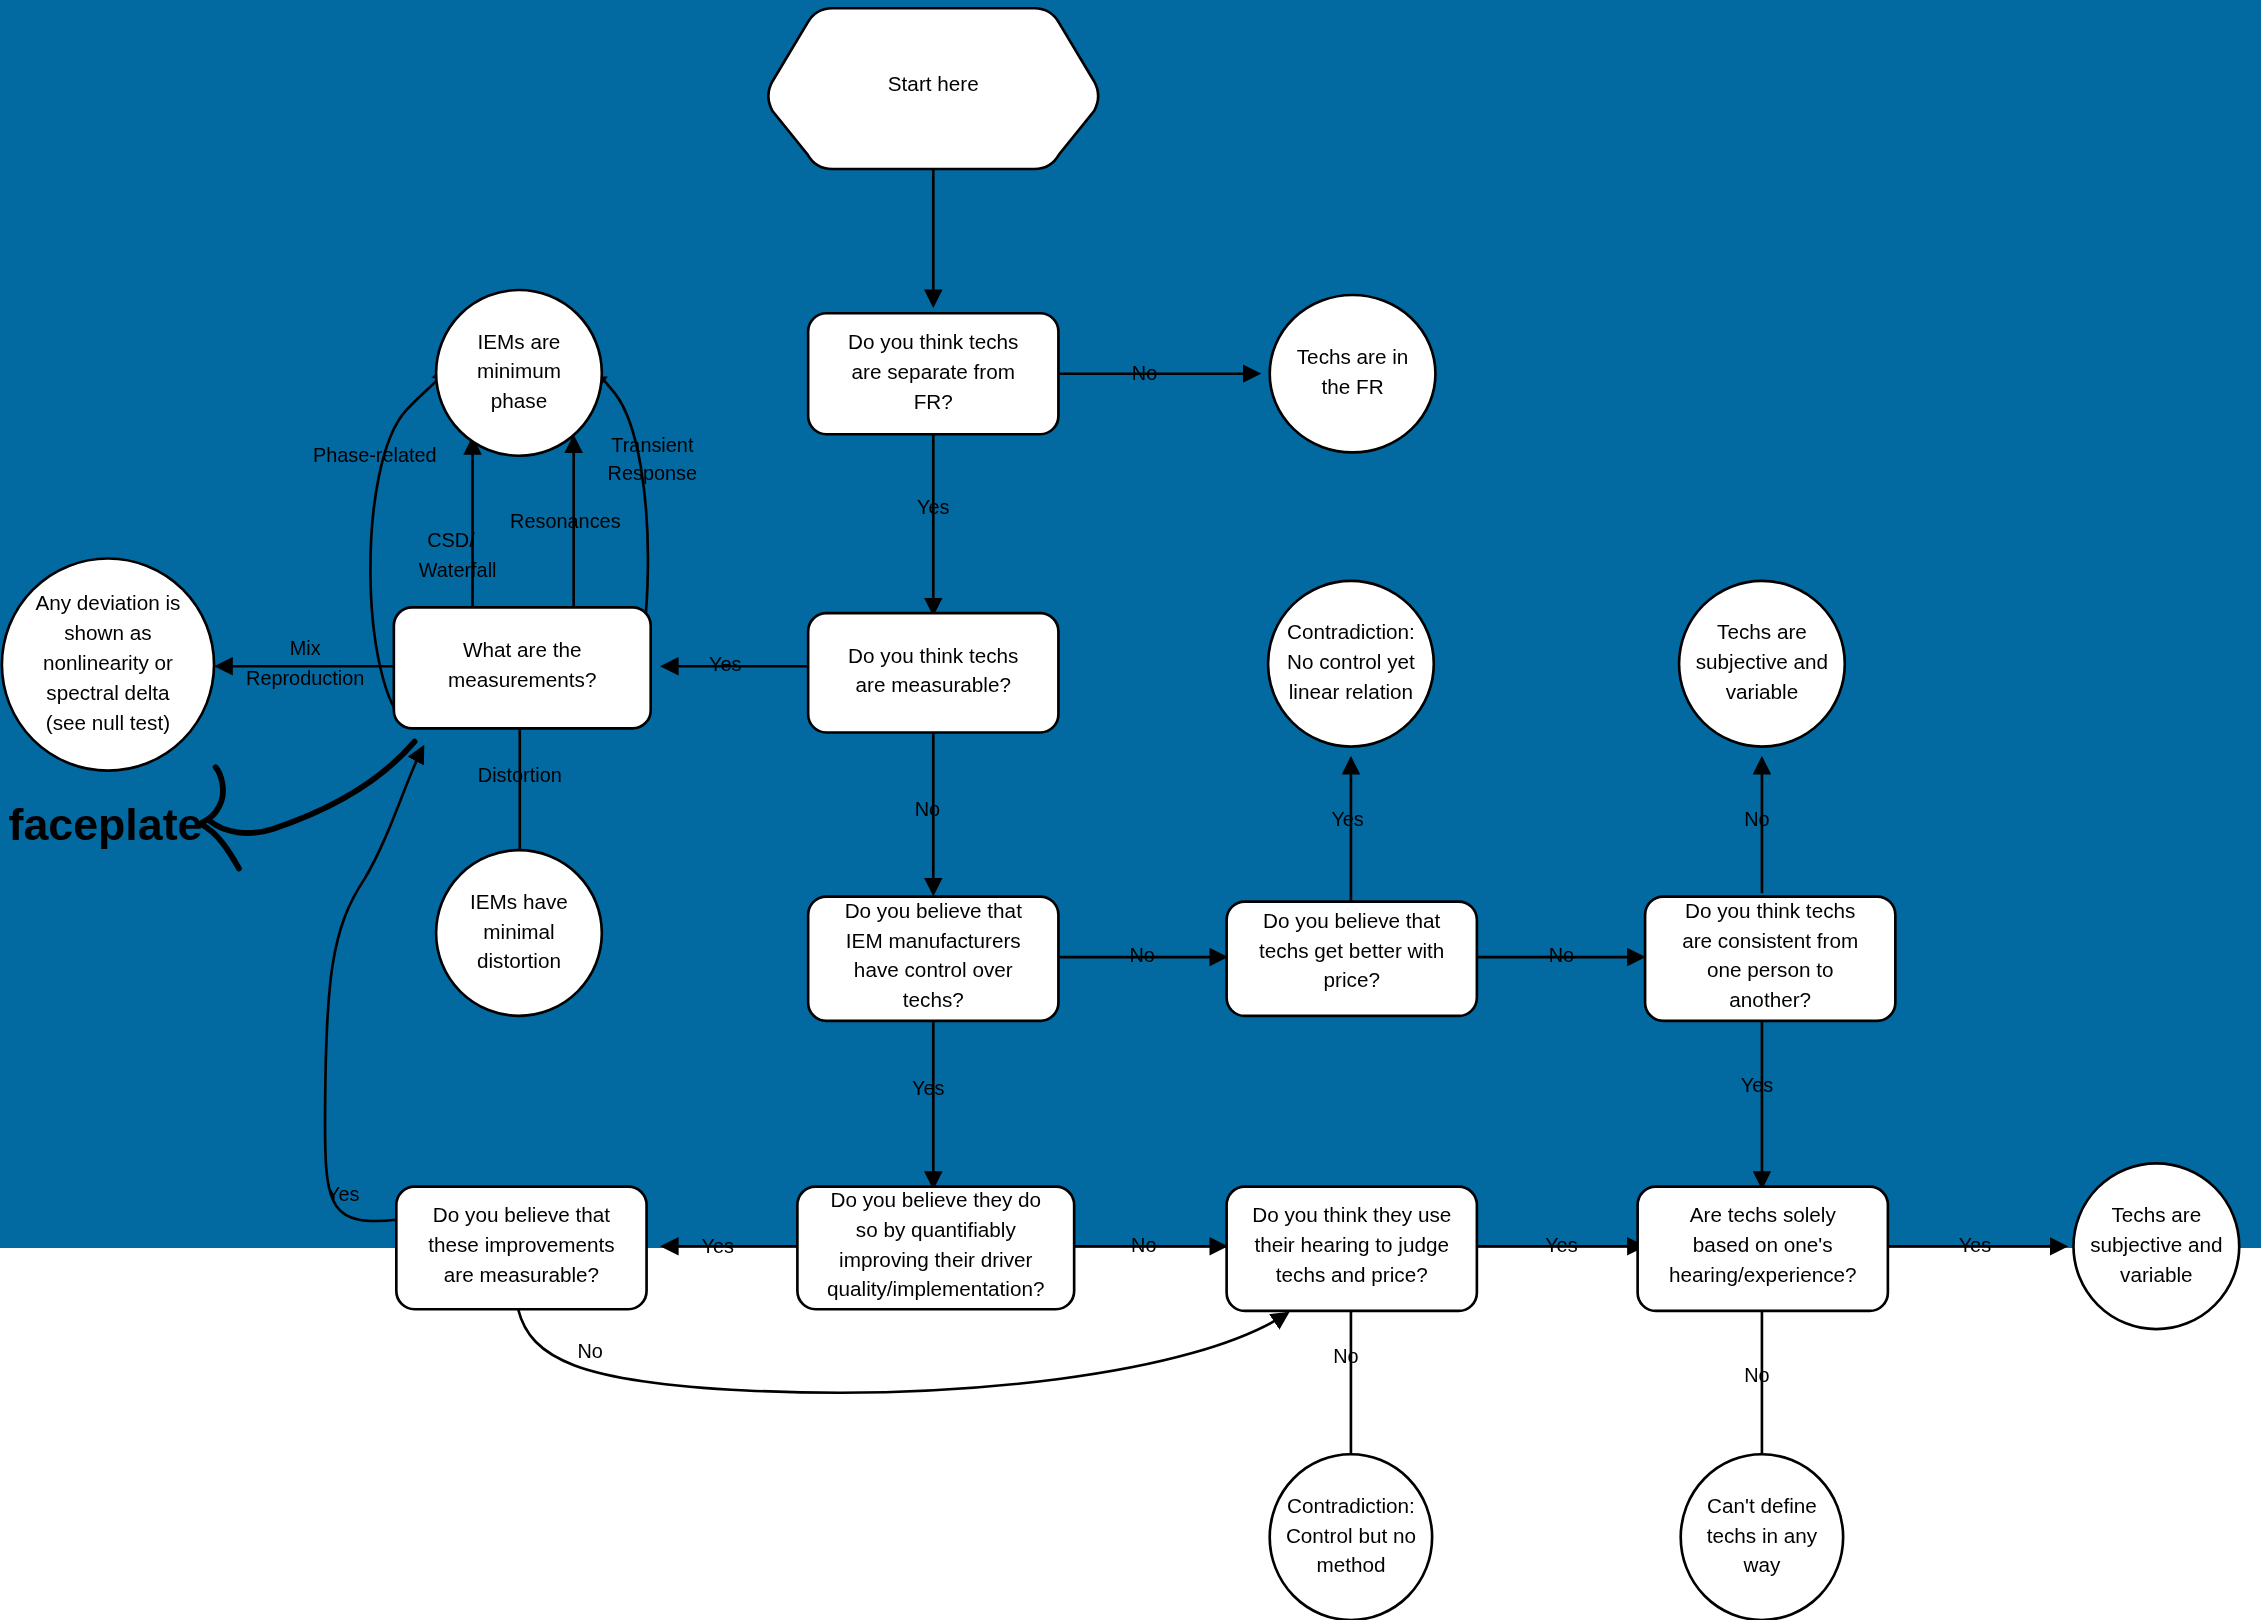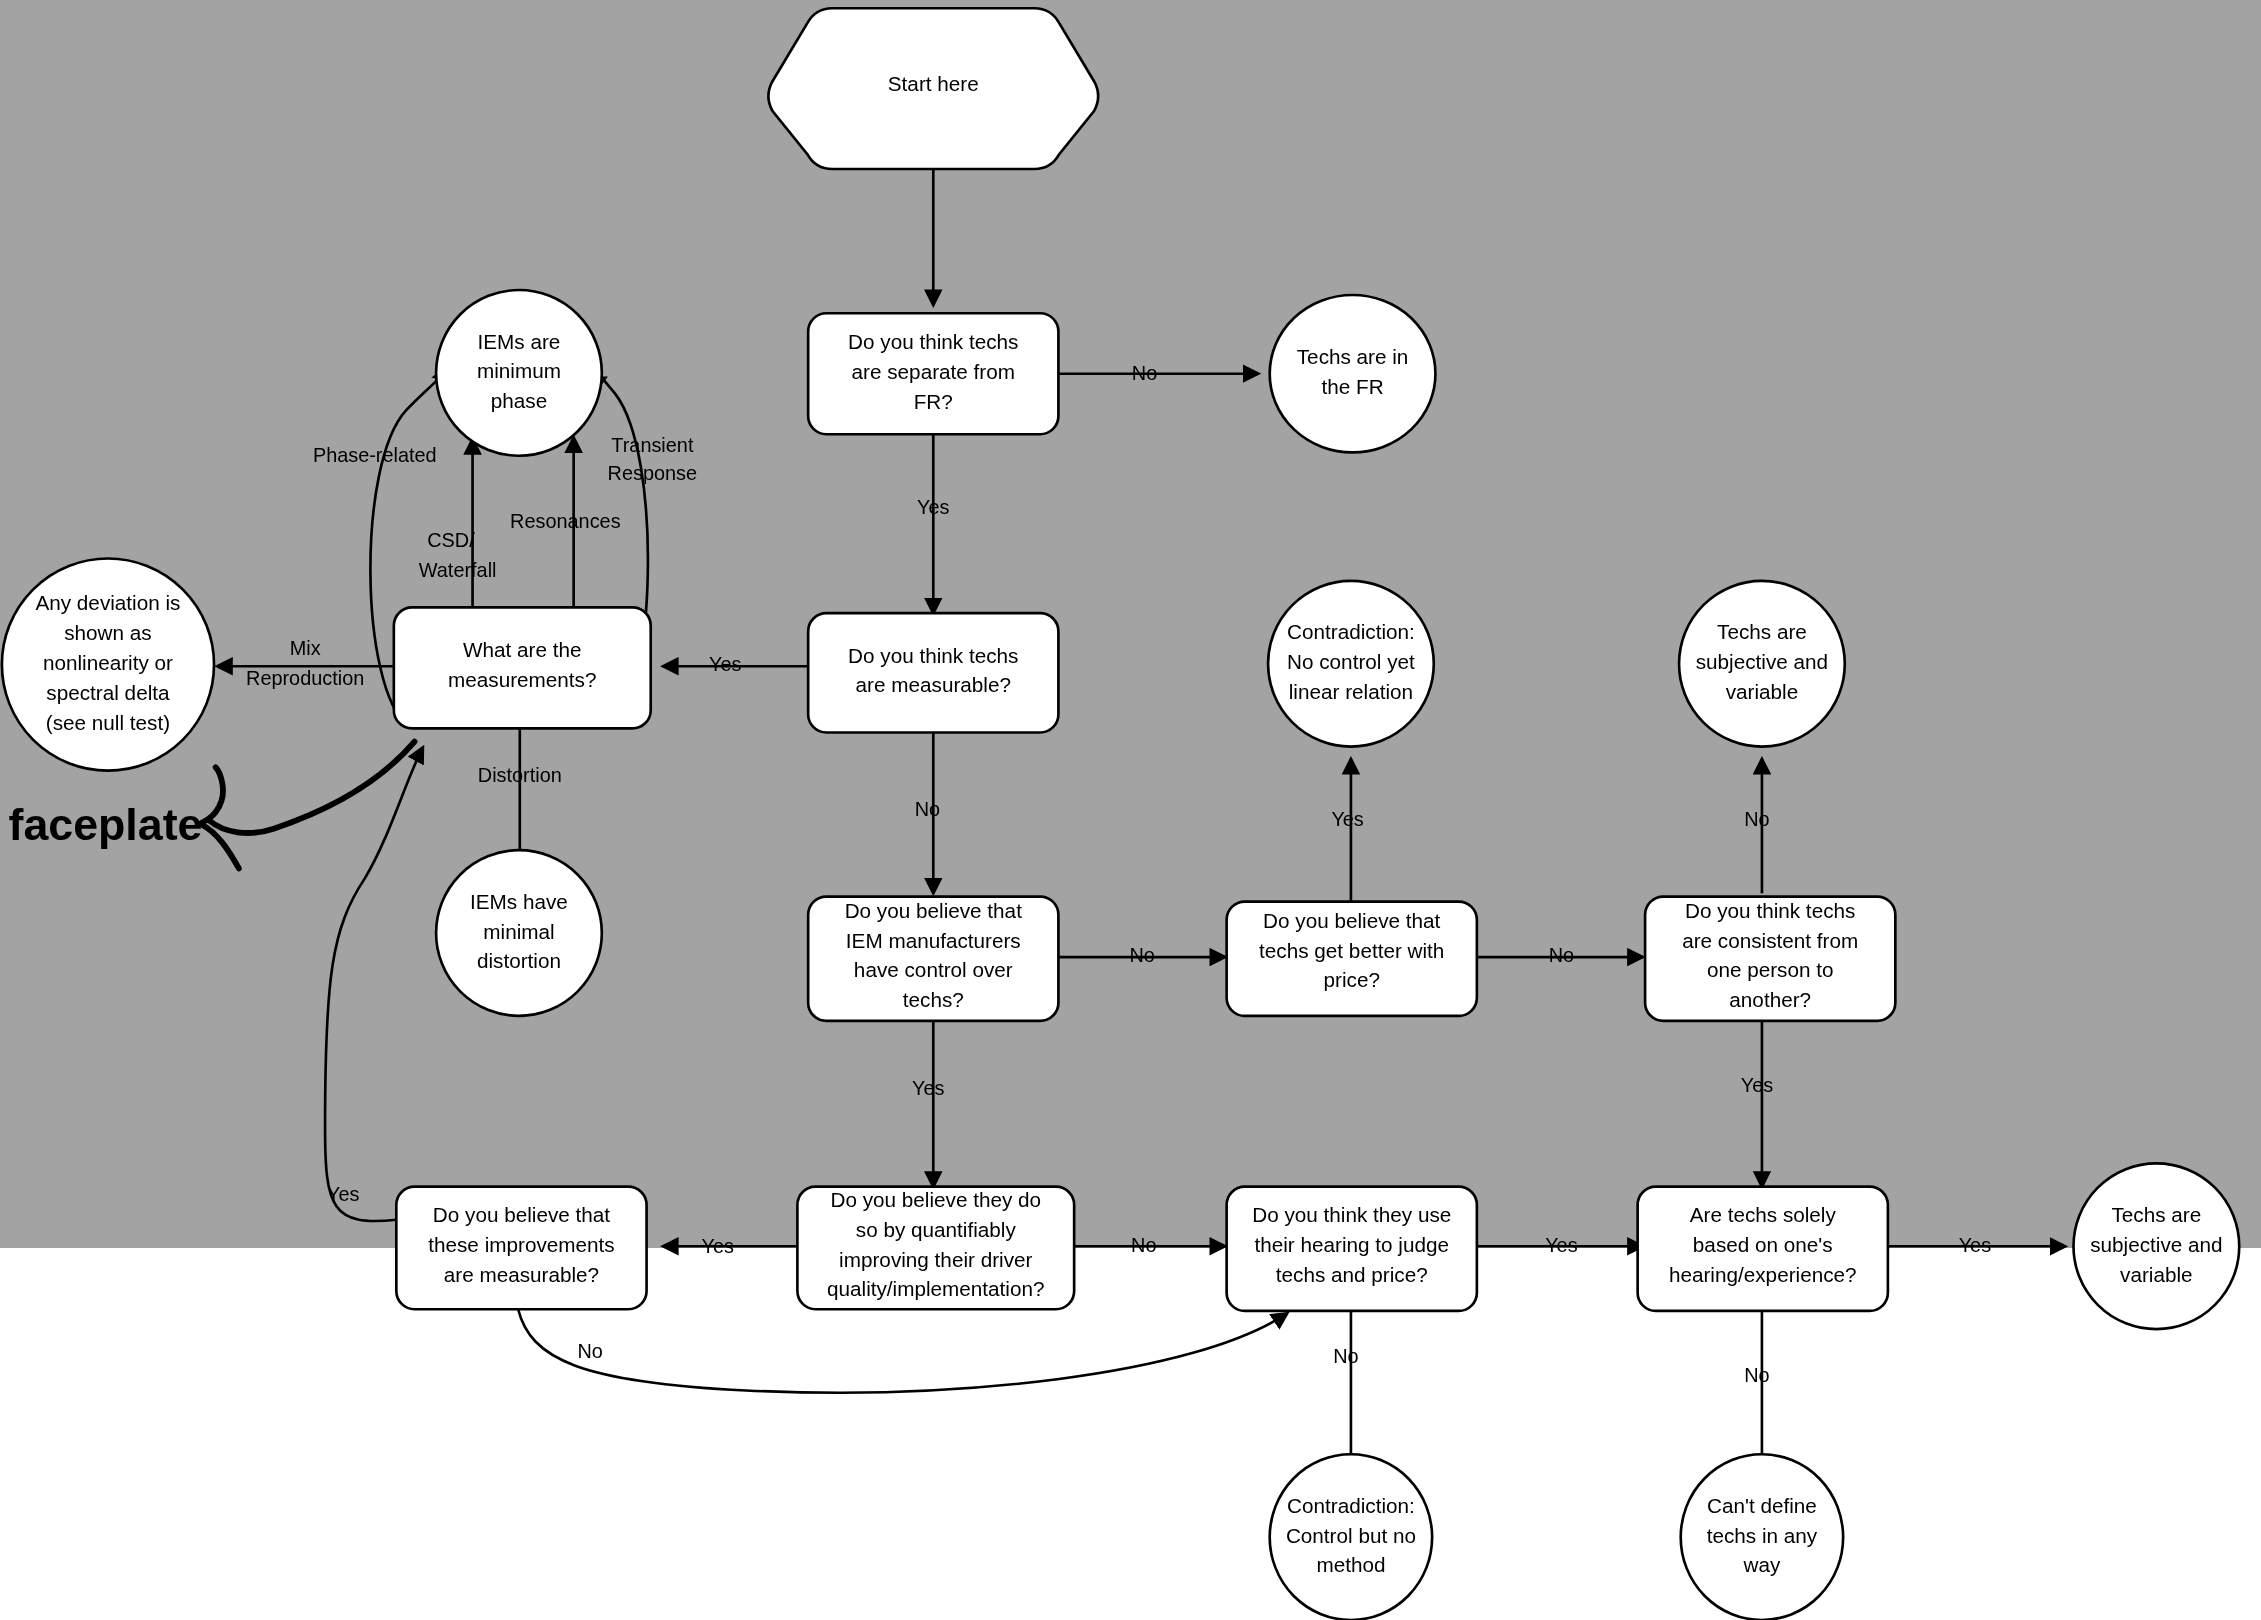--- a/index.html
+++ b/index.html
@@ -10,21 +10,21 @@
   body {
     width: 2261px;
     height: 1620px;
     font-family: "Liberation Sans", sans-serif;
     overflow: hidden;
   }
   #canvas {
     position: relative;
     width: 2261px;
     height: 1248px;
-    background: #a3a3a3;
+    background: #0369a1;
   }
   svg#flow {
     position: absolute;
     top: 0;
     left: 0;
     width: 2261px;
     height: 1620px;
   }
   .shape {
     fill: #ffffff;

